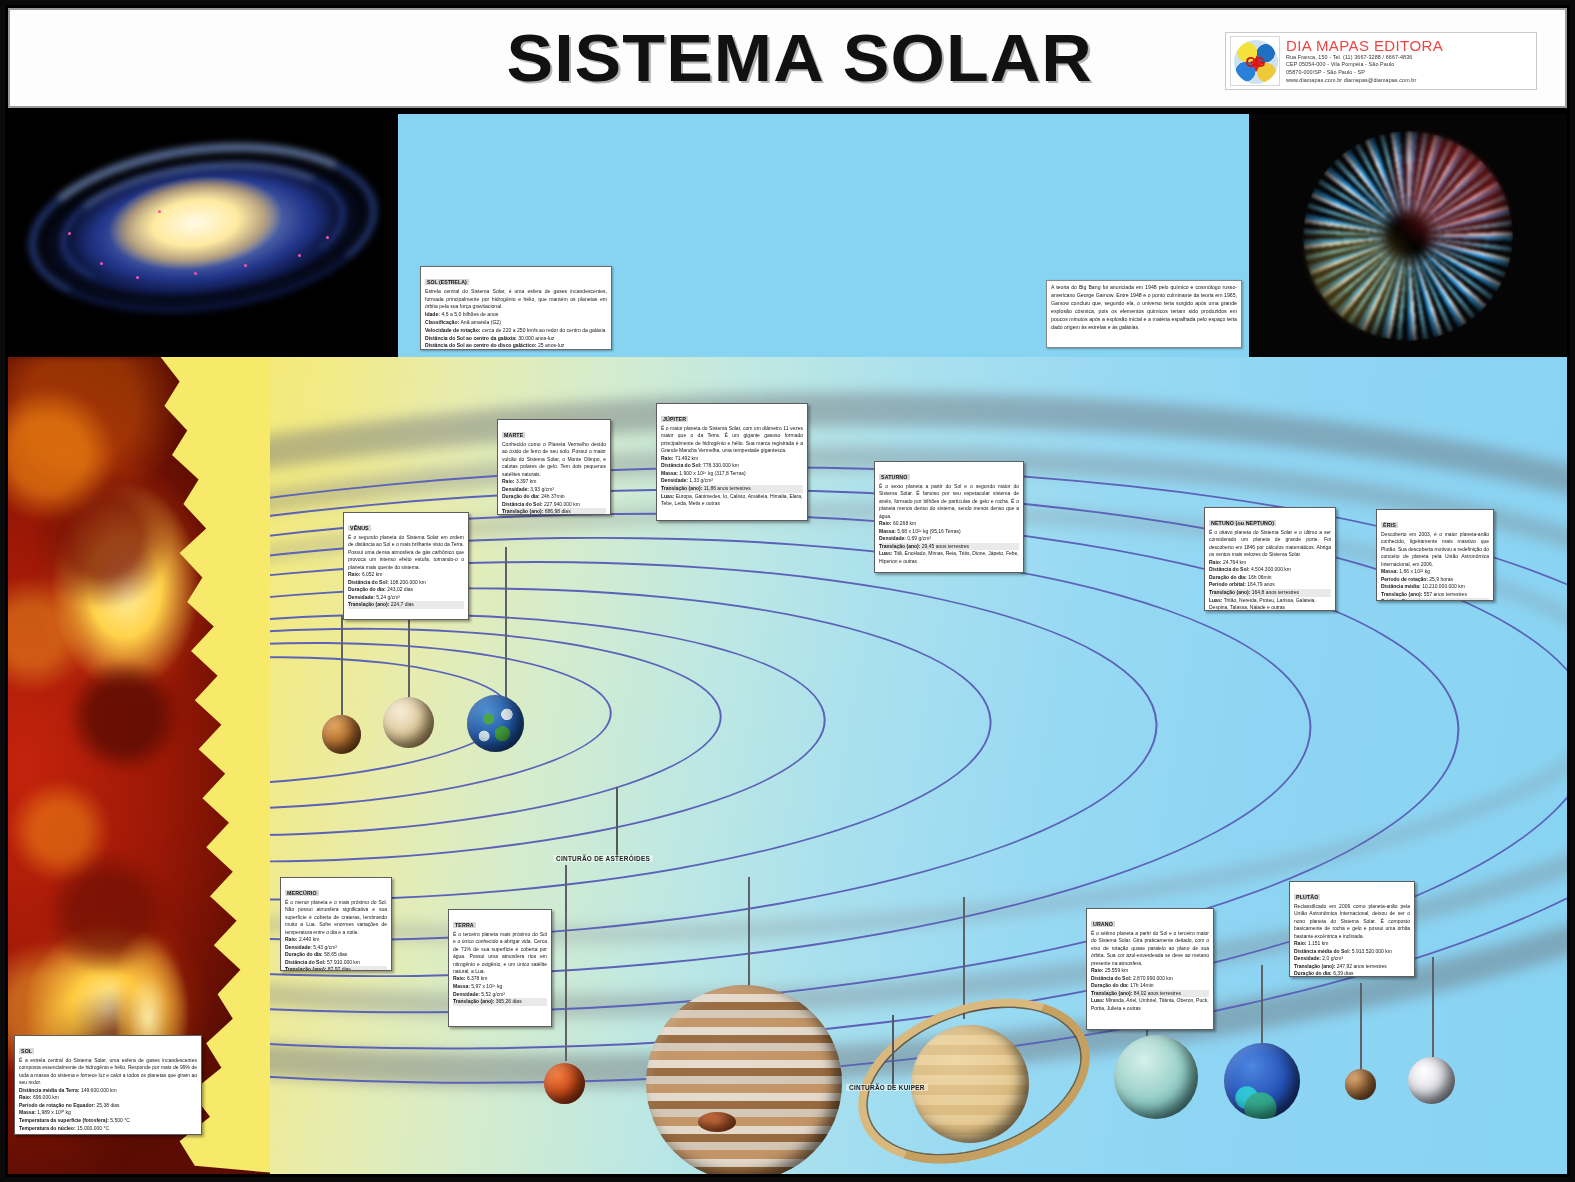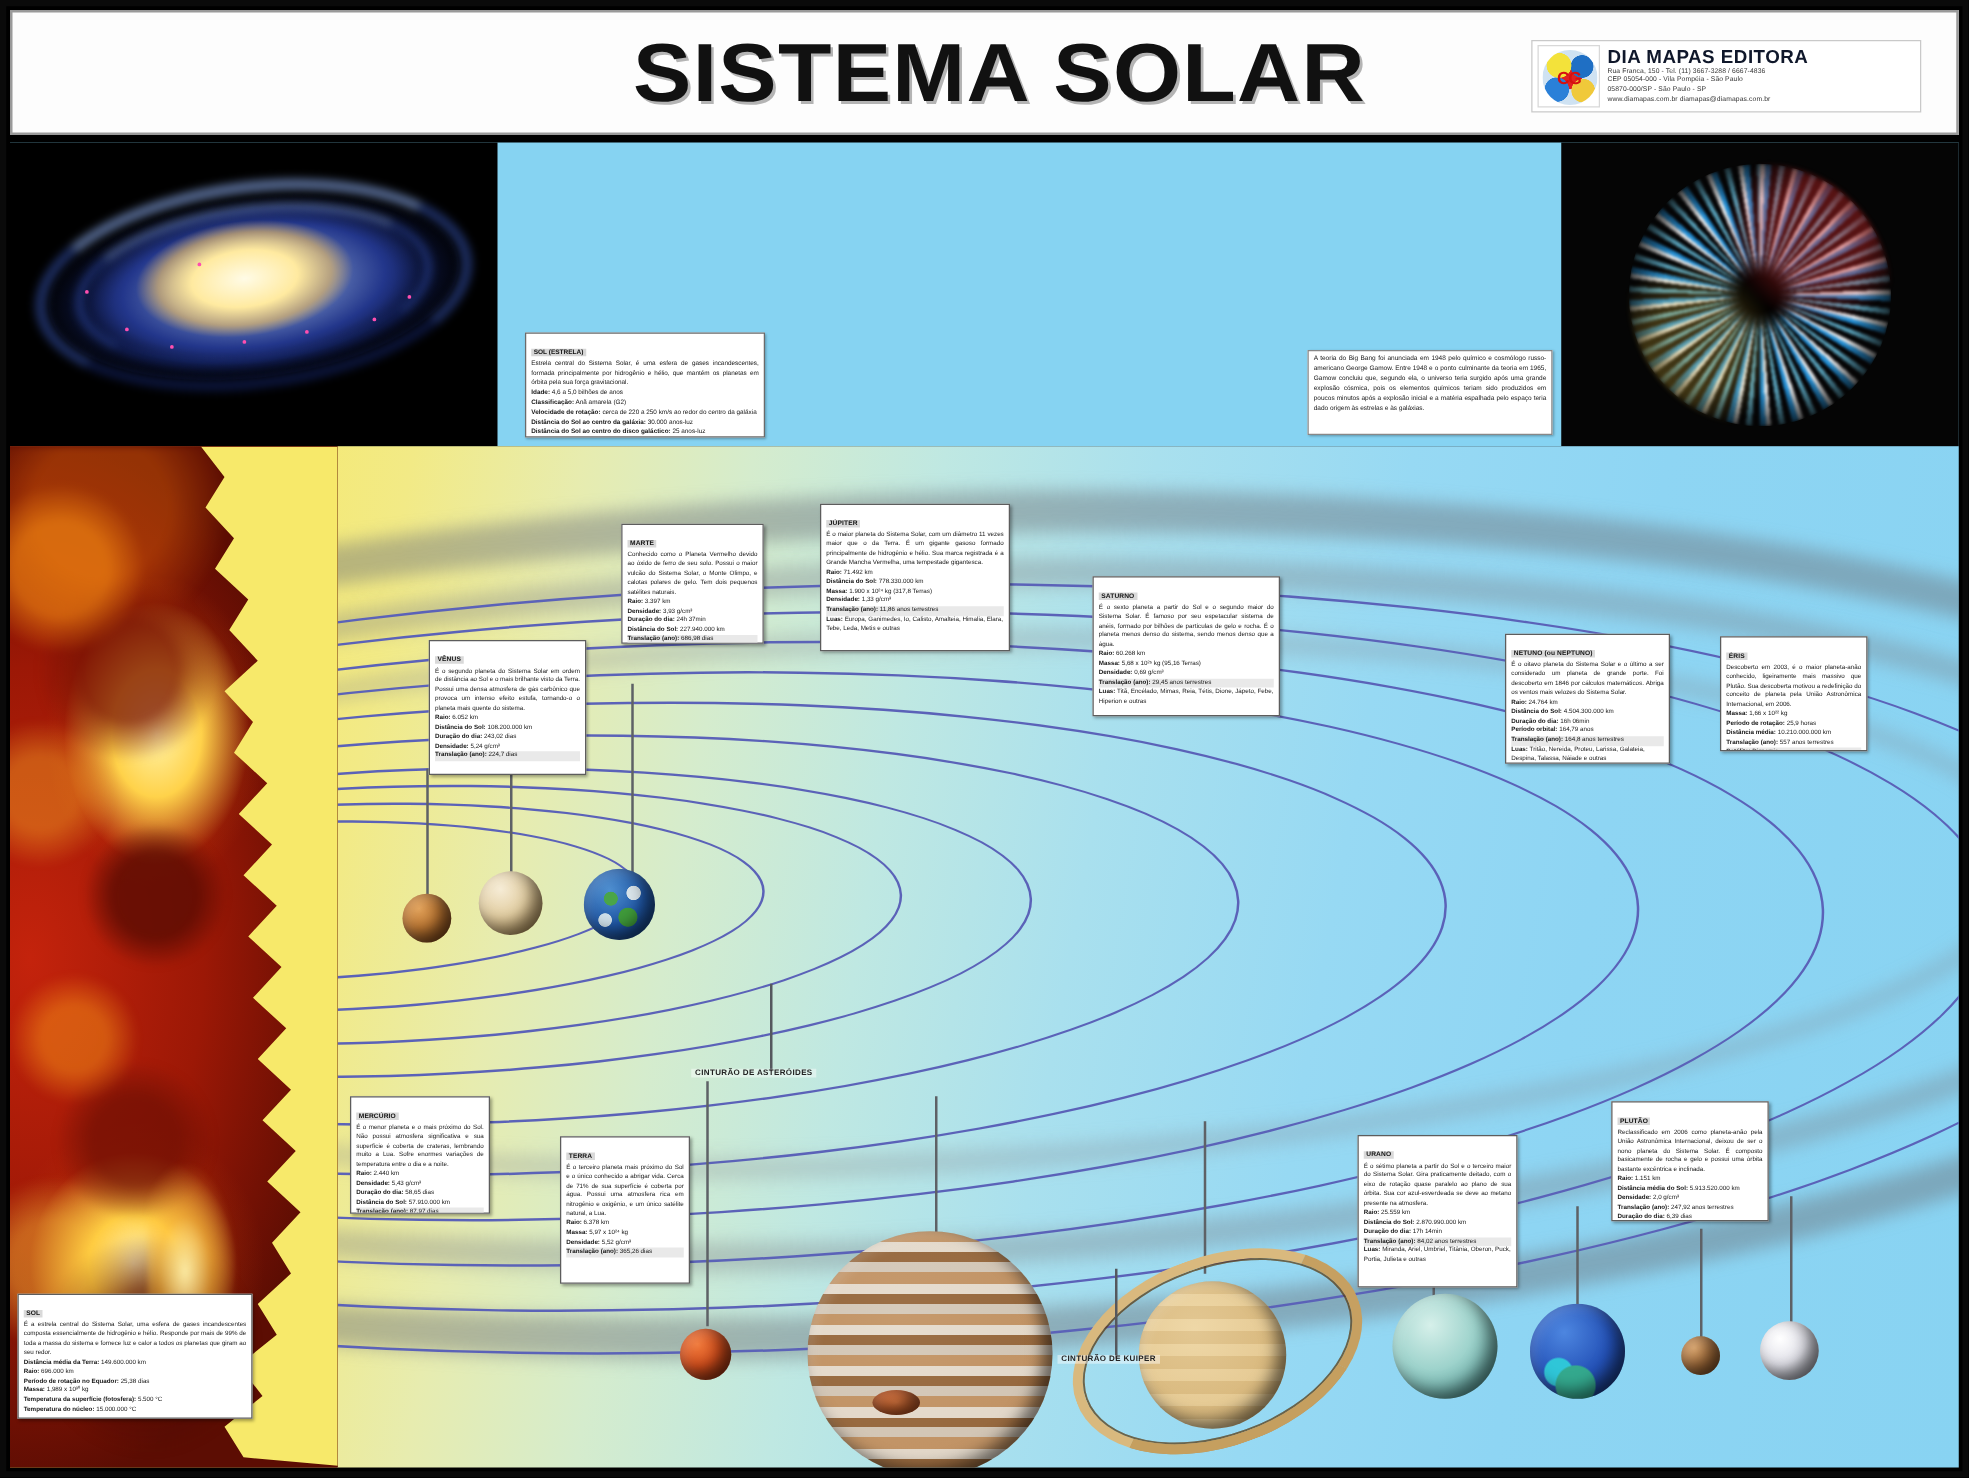--- a/index.html
+++ b/index.html
@@ -50,21 +50,21 @@
       radial-gradient(circle at 74% 74%, #f0c93a 0 20%, transparent 21%),
       radial-gradient(circle at 50% 50%, #e02020 0 30%, transparent 31%),
       #cfe2f2;
   }
   .logo-mark .cg {
     position: absolute; left: 0; right: 0; top: 17px; text-align: center;
     font-size: 14px; font-weight: bold; color: #d51010; letter-spacing: -1px;
   }
   .logo-txt { padding-left: 6px; overflow: hidden; }
   .logo-name {
-    font-size: 15px; font-weight: bold; color: #0f172a;
+    font-size: 15px; font-weight: normal; color: #ef4444;
     letter-spacing: .4px; line-height: 1.05; white-space: nowrap;
   }
   .logo-line {
     font-size: 5.4px; color: #333; line-height: 1.42; white-space: nowrap;
     letter-spacing: .1px;
   }
 
   
   .skyband {
     position: absolute; left: 8px; top: 114px; width: 1559px; height: 243px;

